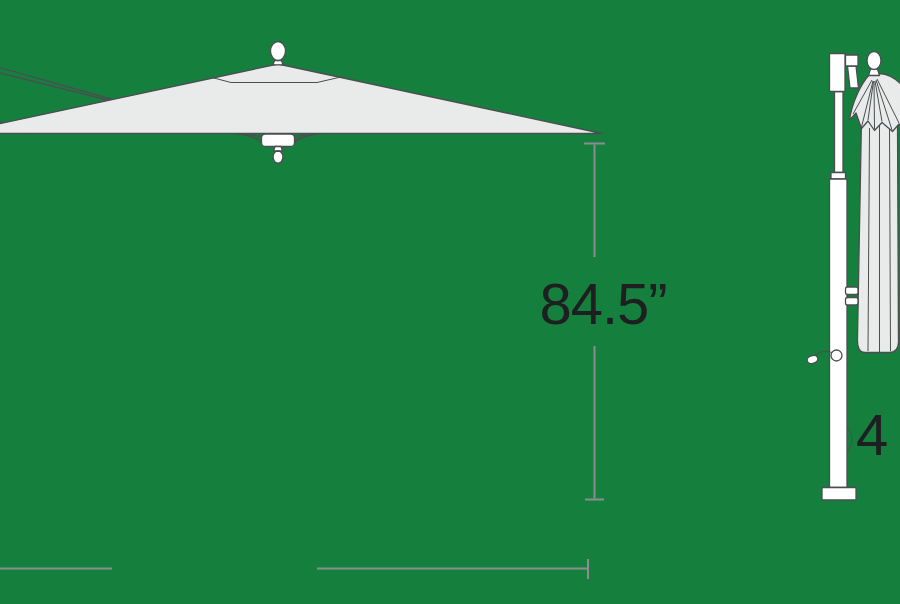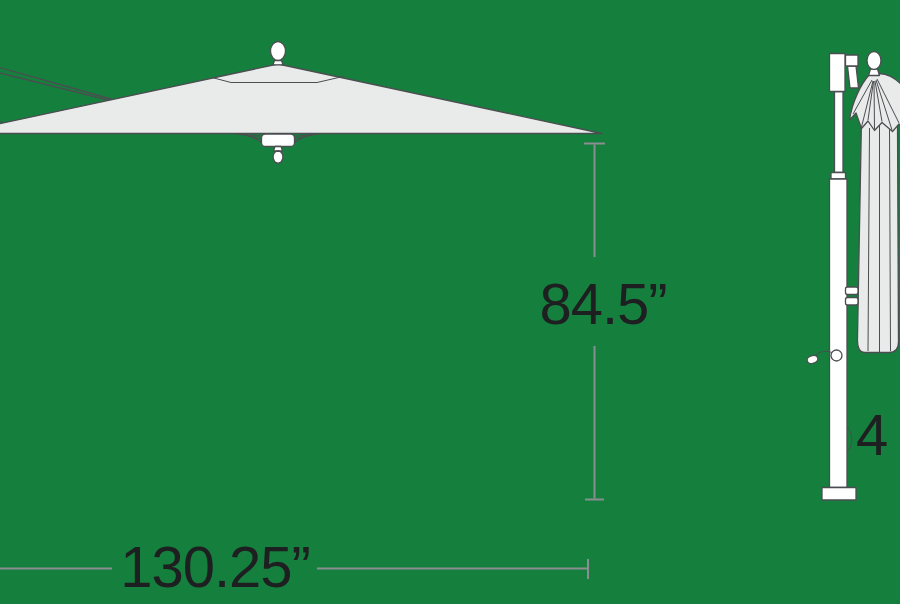--- a/index.html
+++ b/index.html
@@ -134,17 +134,16 @@
 
       <g>
         <path class="art white" d="M 870.5,69 L 877.5,69 L 879.5,75.5 L 868.5,75.5 Z"></path>
         <ellipse class="art white" cx="874" cy="60.5" rx="7" ry="9"></ellipse>
       </g>
     </g>
   </svg>
 
   <div class="dim-label centered" style="left:603px;top:304px;">84.5”</div>
 
-  <div class="dim-label centered" style="left:215px;top:567px;">130.25”</div>
 
   <div class="dim-label left-anchored" style="left:856px;top:435px;">4</div>
 
 </div>
 
 </body></html>

